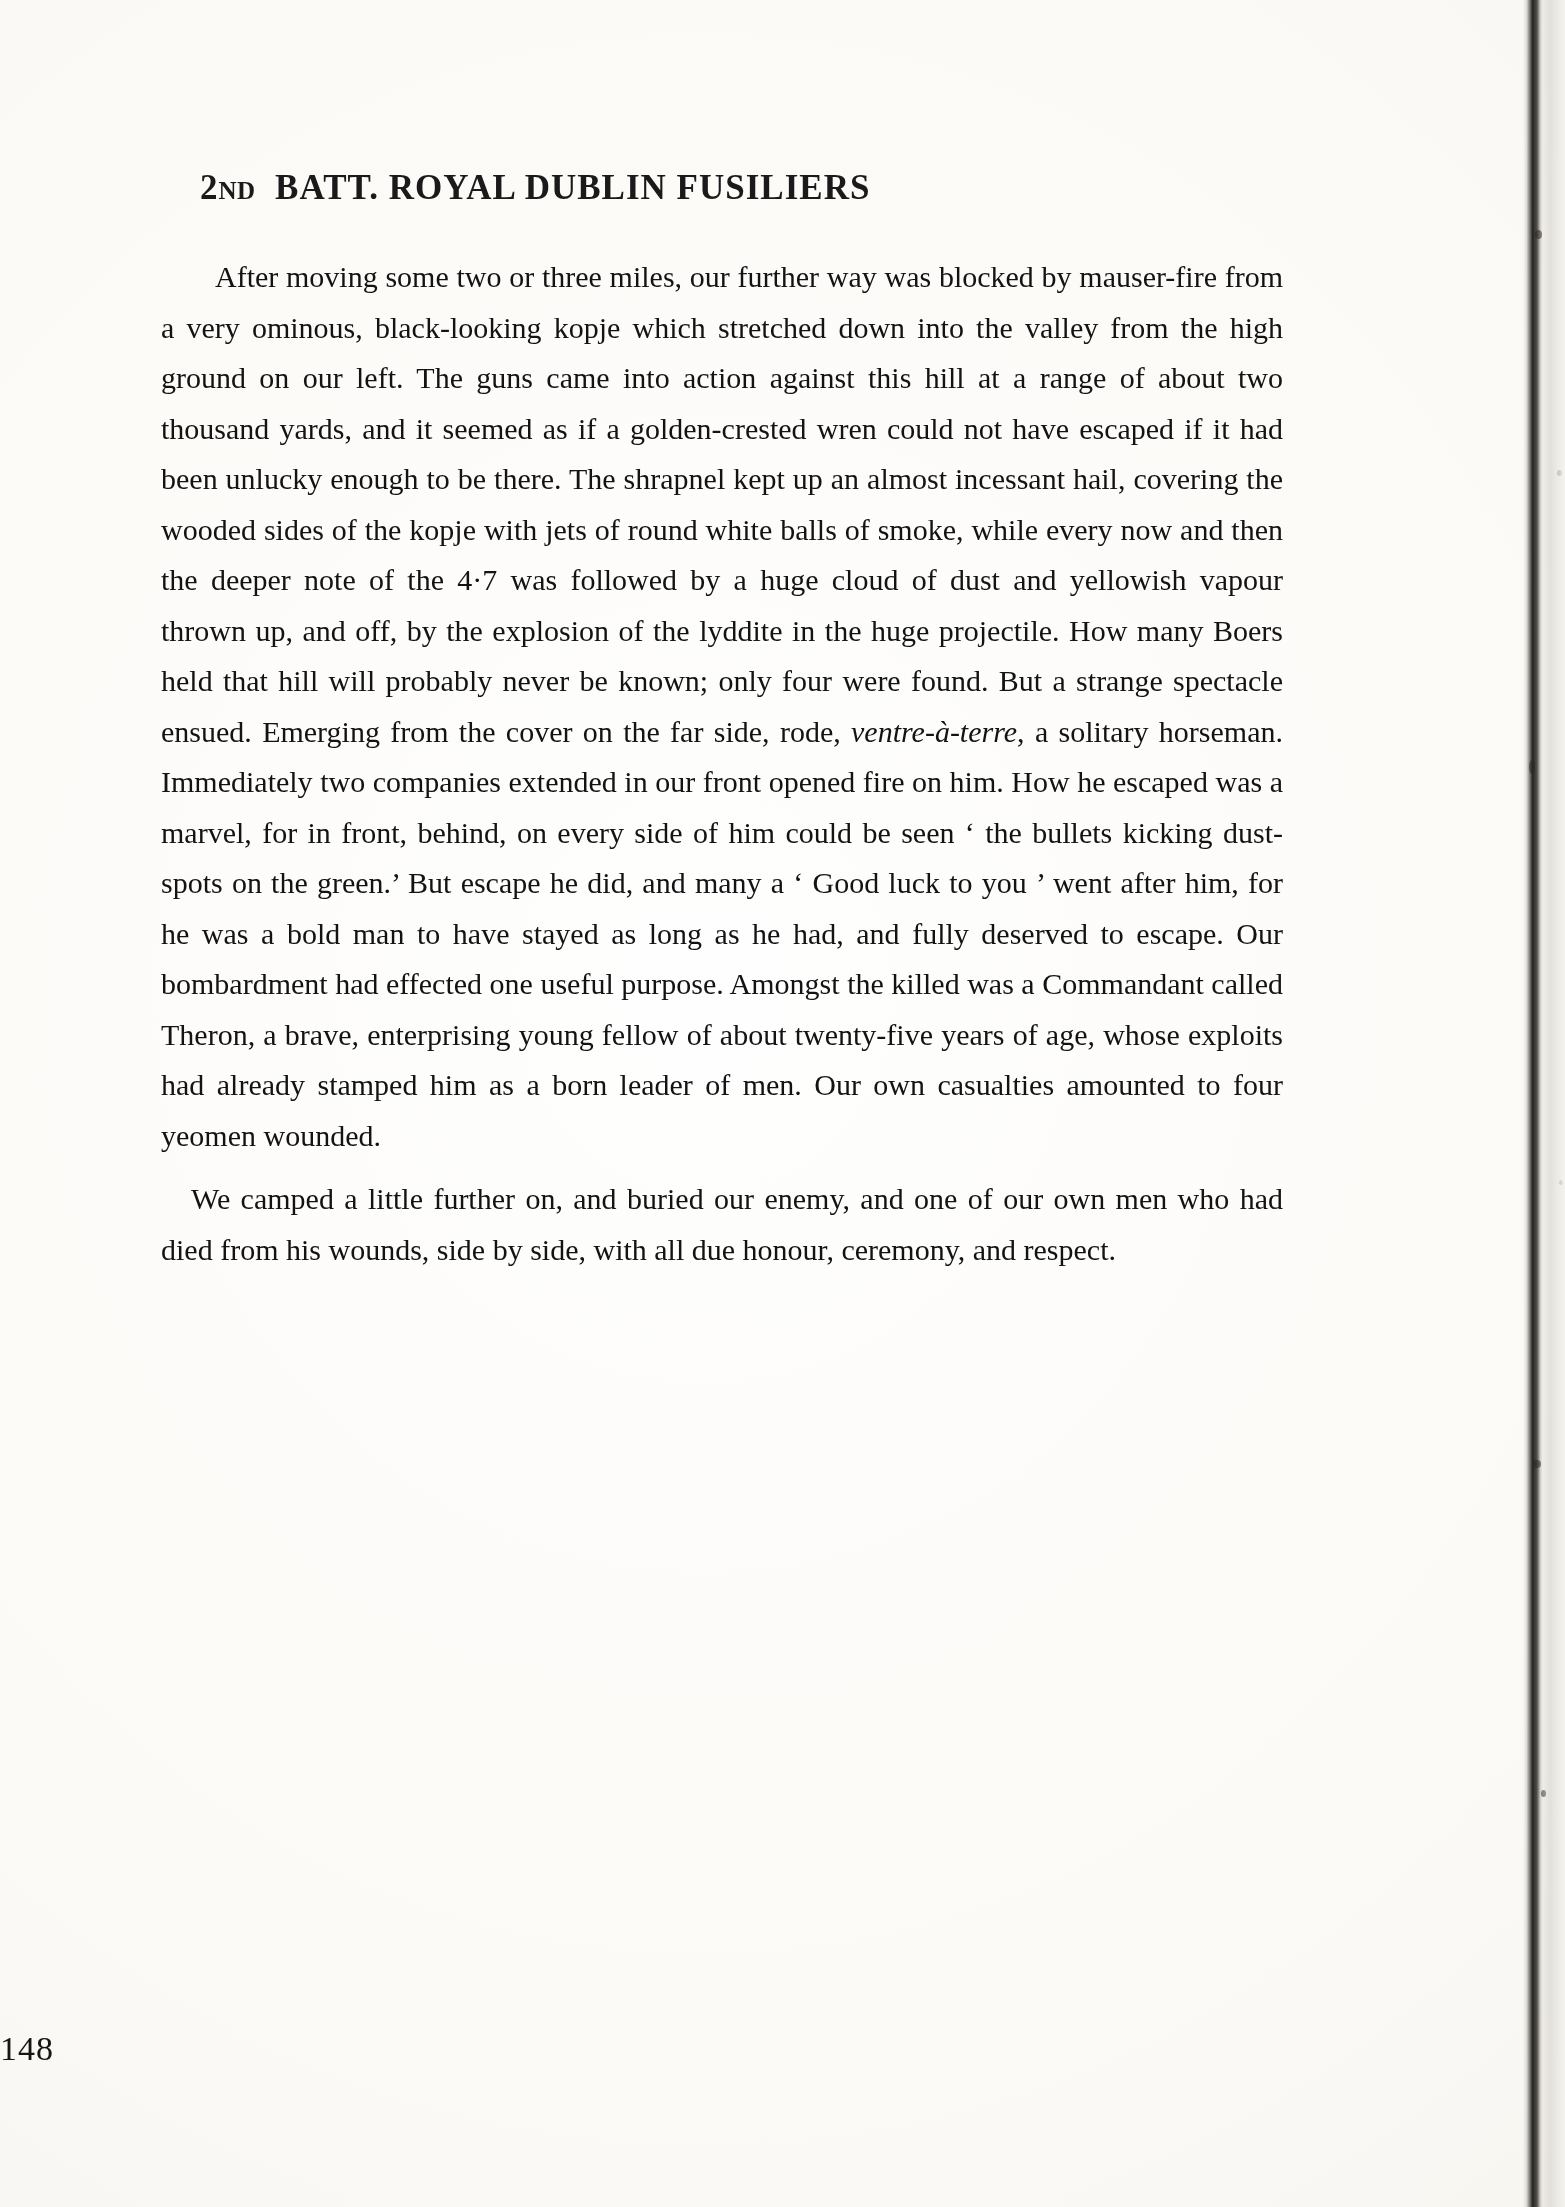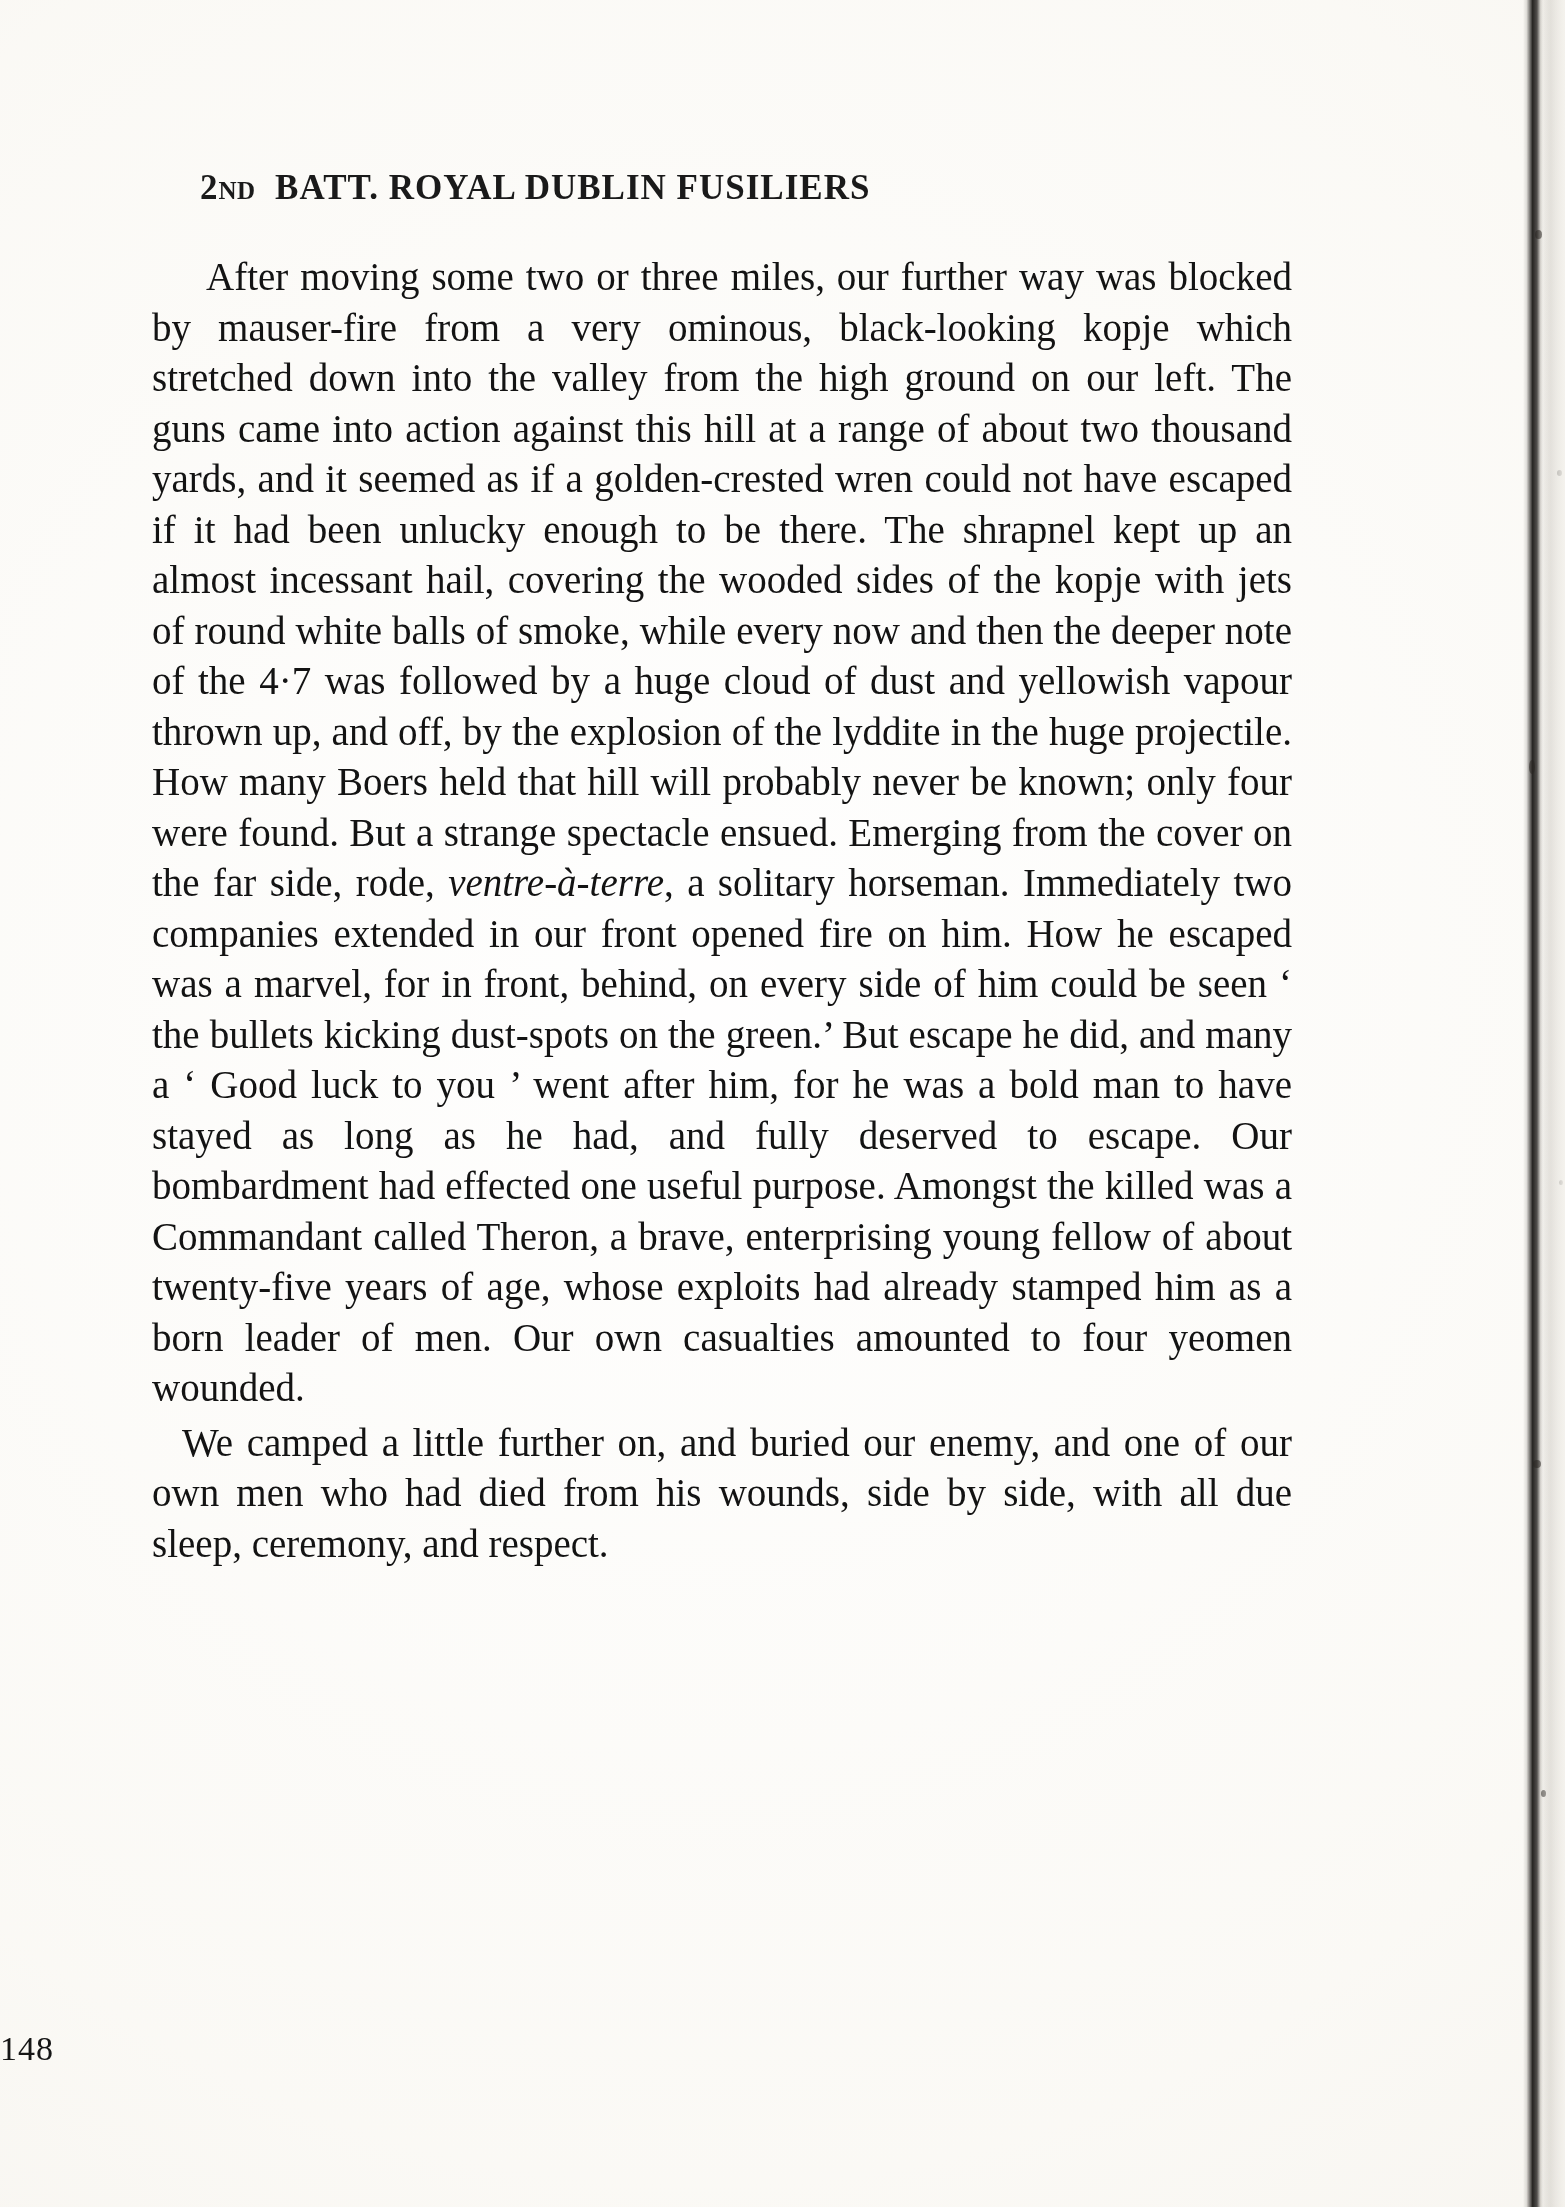--- a/index.html
+++ b/index.html
@@ -49,22 +49,22 @@
     margin: 0 0 44px 52px;
     white-space: nowrap;
     color: #1a1a1a;
   }
   .running-head .sc {
     font-size: 25px;
     letter-spacing: 0.5px;
   }
 
   .body-text p {
-    margin: 4px;
-    font-size: 39px;
+    margin: 13px;
+    font-size: 30px;
     line-height: 50.5px;
     text-align: justify;
     text-justify: inter-word;
     color: #131313;
     hyphens: none;
   }
   .body-text p + p {
     margin-top: 0px;
   }
   .indent {
@@ -144,21 +144,21 @@
 <div class="page">
   <div class="paper-tone"></div>
 
   <div class="content">
 
     <h1 class="running-head"><span>2</span><span class="sc">ND</span>&nbsp; <span>BATT.  ROYAL  DUBLIN  FUSILIERS</span></h1>
 
     <div class="body-text">
       <p class="indent"><span>After moving some two or three miles, our further way was blocked by mauser-fire from a very ominous, black-looking kopje which stretched down into the valley from the high ground on our left.  The guns came into action against this hill at a range of about two thousand yards, and it seemed as if a golden-crested wren could not have escaped if it had been unlucky enough to be there.  The shrapnel kept up an almost incessant hail, covering the wooded sides of the kopje with jets of round white balls of smoke, while every now and then the deeper note of the 4·7 was followed by a huge cloud of dust and yellowish vapour thrown up, and off, by the explosion of the lyddite in the huge projectile.  How many Boers held that hill will probably never be known; only four were found.  But a strange spectacle ensued.  Emerging from the cover on the far side, rode, </span><i>ventre-à-terre</i><span>, a solitary horseman.  Immediately two companies extended in our front opened fire on him.  How he escaped was a marvel, for in front, behind, on every side of him could be seen ‘ the bullets kicking dust-spots on the green.’  But escape he did, and many a ‘ Good luck to you ’ went after him, for he was a bold man to have stayed as long as he had, and fully deserved to escape.  Our bombardment had effected one useful purpose.  Amongst the killed was a Commandant called Theron, a brave, enterprising young fellow of about twenty-five years of age, whose exploits had already stamped him as a born leader of men.  Our own casualties amounted to four yeomen wounded.</span></p>
 
-      <p class="indent-small">We camped a little further on, and buried our enemy, and one of our own men who had died from his wounds, side by side, with all due sleep, ceremony, and respect.</p>
+      <p class="indent-small">We camped a little further on, and buried our enemy, and one of our own men who had died from his wounds, side by side, with all due honour, ceremony, and respect.</p>
 
     </div>
   </div>
 
   <div class="folio">148</div>
 
   <div class="gutter">
     <div class="gutter-band"></div>
     <div class="gutter-band2"></div>
     <div class="speck" style="top:230px;left:66px;width:7px;height:9px;"></div>

